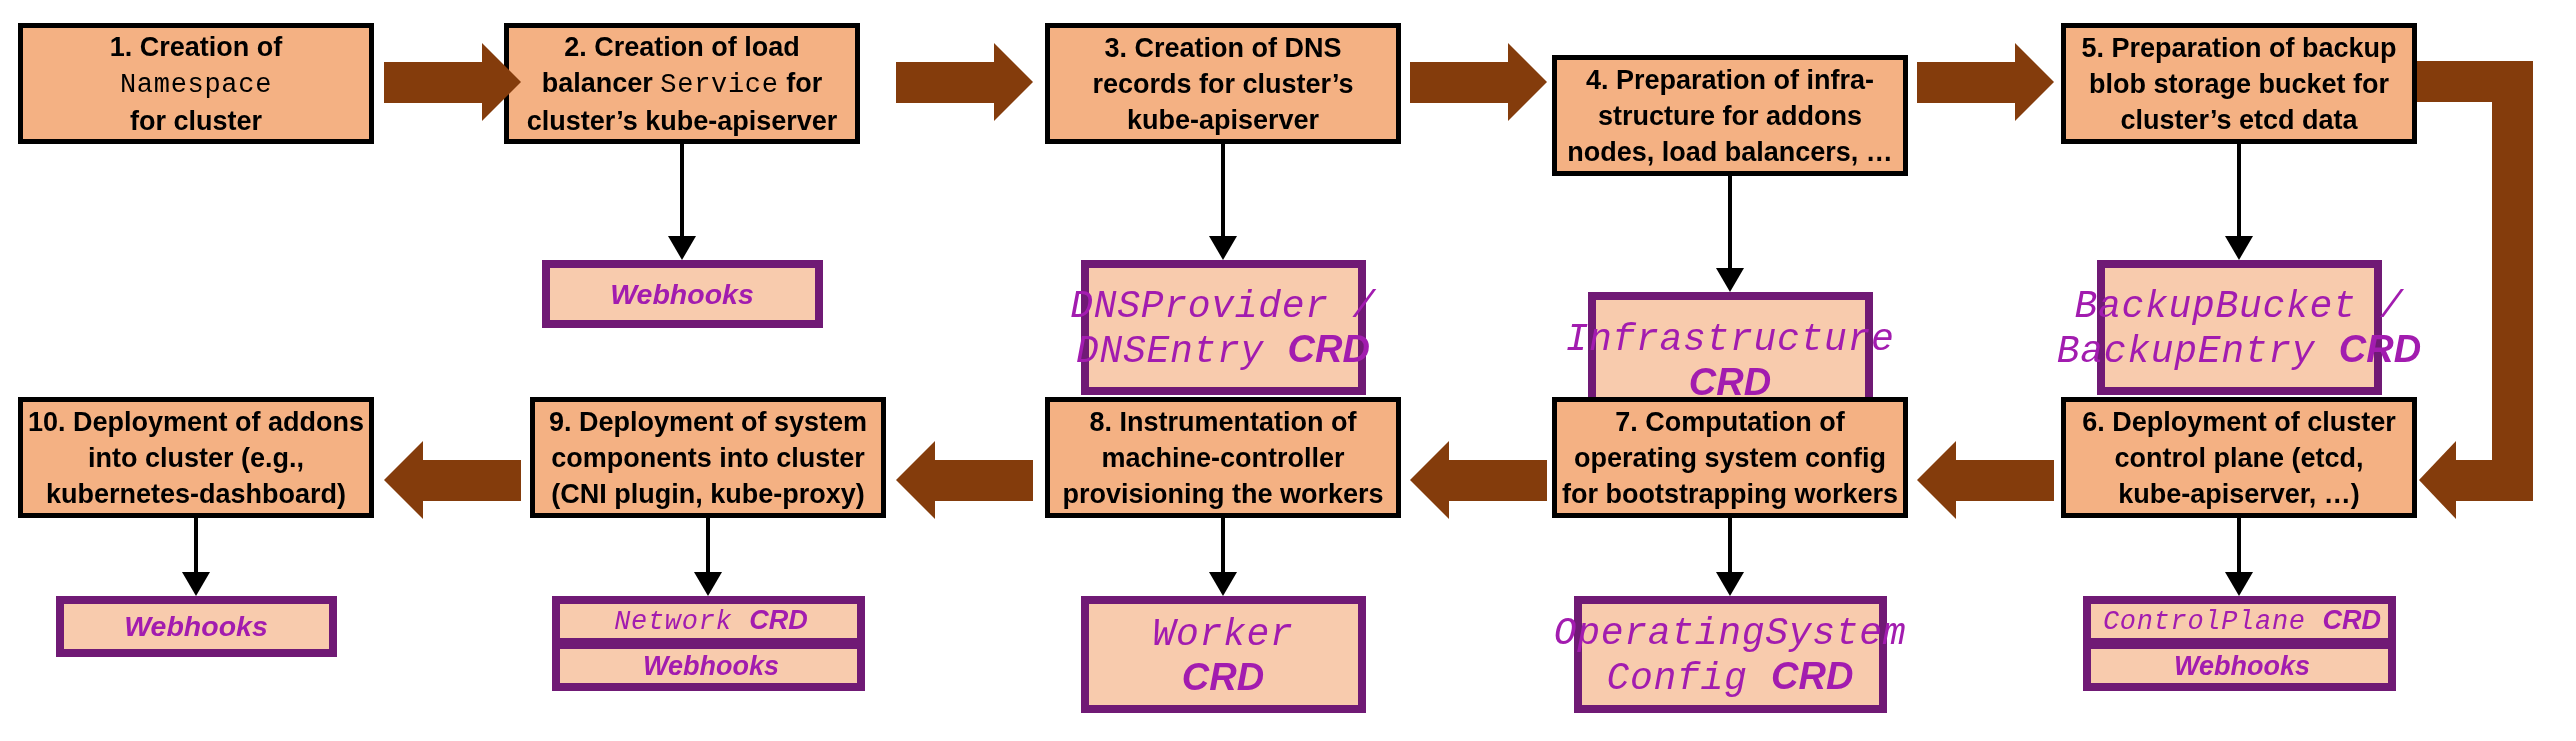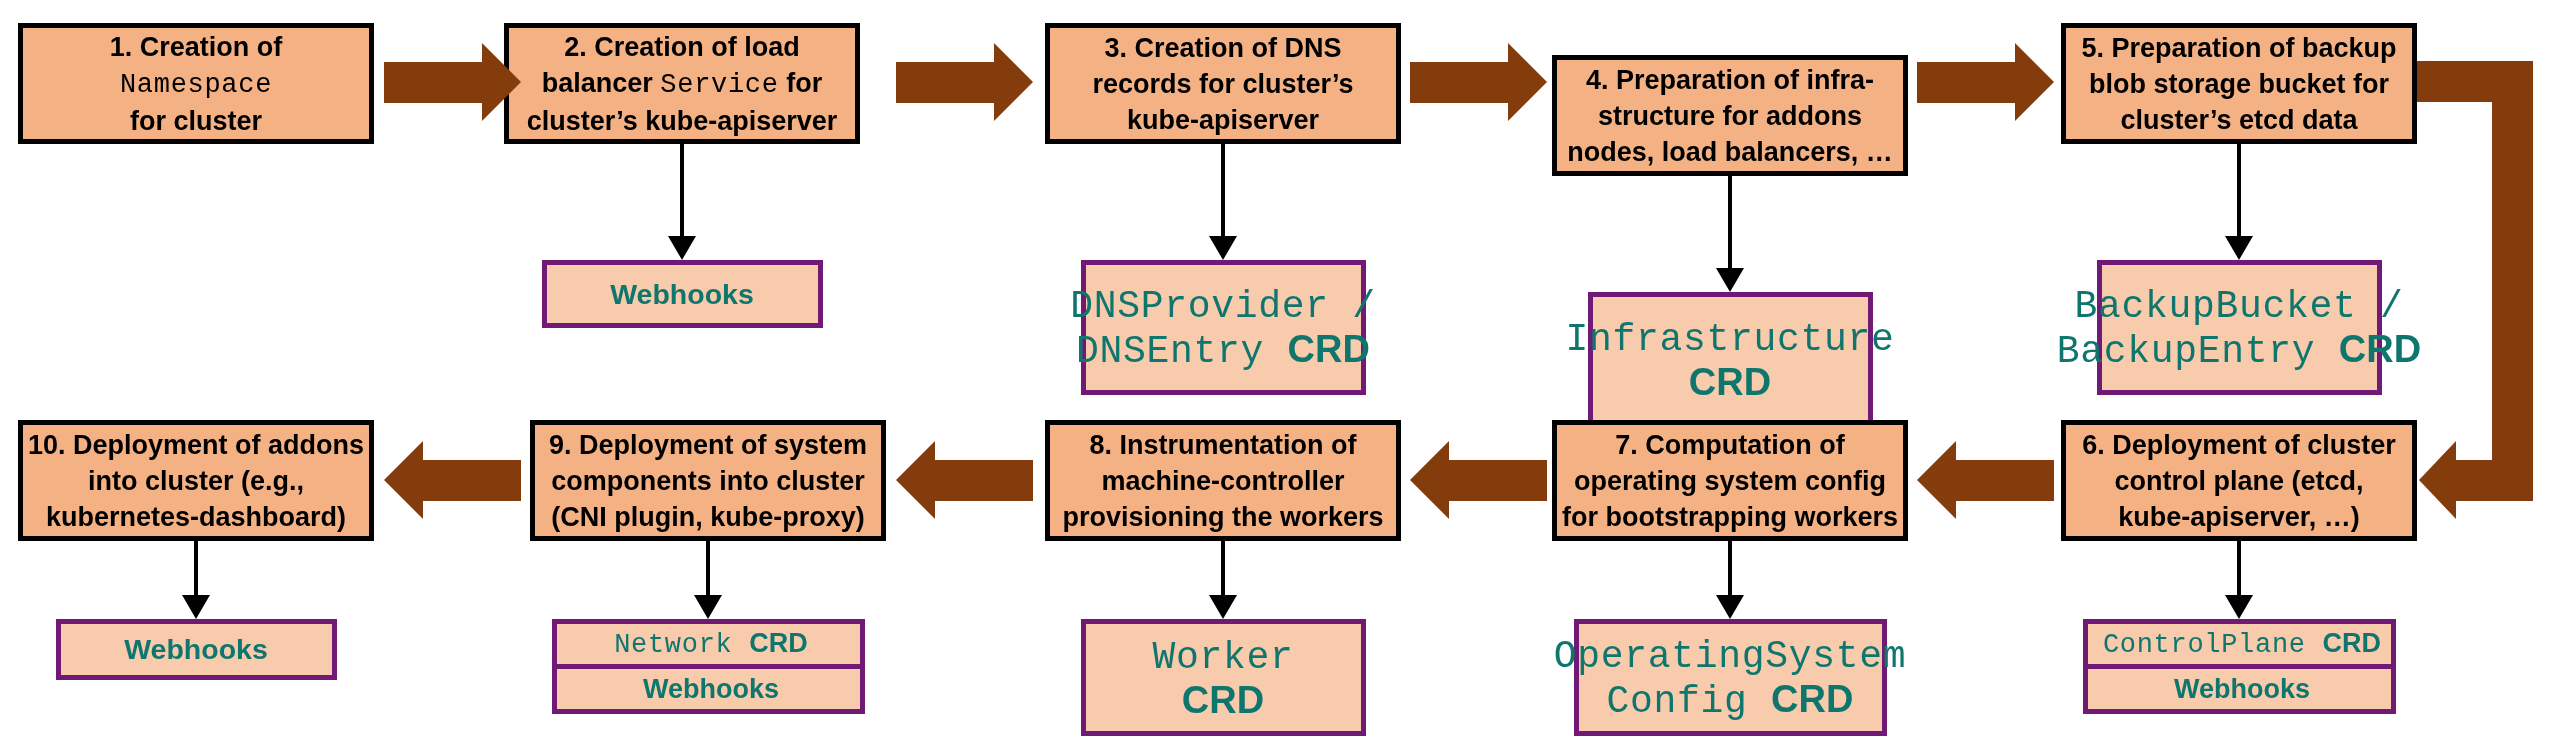--- a/index.html
+++ b/index.html
@@ -6,21 +6,21 @@
   #canvas{
     position:relative;
     width:2576px;height:742px;
     background:#fff;
     font-family:"Liberation Sans", sans-serif;
     overflow:hidden;
   }
   
   .step{position:absolute;width:356px;}
   .r1{top:23px;}
-  .r2{top:420px;border-radius:24px;}
+  .r2{top:397px;border-radius:24px;}
   #step-1{left:18px;}  #step-2{left:504px;}  #step-3{left:1045px;}
   #step-4{left:1552px;margin-top:32px;} #step-5{left:2061px;}
   #step-10{left:18px;} #step-9{left:530px;}  #step-8{left:1045px;}
   #step-7{left:1552px;} #step-6{left:2061px;}
 
   .main-box{
     box-sizing:border-box;width:356px;height:121px;
     background:var(--step-fill,#F4B183);
     border:5.7px solid #000;
     display:flex;flex-direction:column;justify-content:center;align-items:center;
@@ -38,22 +38,22 @@
     content:"";position:absolute;top:100%;left:50%;margin-left:-14.2px;
     border-left:14.2px solid transparent;border-right:14.2px solid transparent;
     border-top:24px solid #000;
   }
   
   .sub-area{position:absolute;left:0;width:356px;display:flex;flex-direction:column;align-items:center;}
   .r1 .sub-area{top:237px;}
   .r2 .sub-area{top:199px;}
   .sub-box{
     box-sizing:border-box;background:var(--sub-fill,#F8CBAD);
-    border:5px solid #701a75;color:#0f766e;text-align:center;
-    display:flex;flex-direction:column;justify-content:center;align-items:center;
+    border:8px solid #701a75;color:#a21caf;text-align:center;
+    display:flex;flex-direction:column;justify-content:center;align-items:center;font-style:italic;
   }
   .sub-box .line{white-space:nowrap;}
   .sub-small{width:281px;height:68px;font-size:28.5px;font-weight:700;}
   .r2 .sub-small{height:61px;}
   .sub-tall{width:285px;font-size:38px;}
   .sub-tall .line{line-height:43px;}
   .r1 .sub-tall{height:135px;}
   .r2 .sub-tall{height:117px;}
   .sub-tall.wide{width:313px;}
   .sub-stackrow{width:313px;height:50px;font-size:27px;padding-left:6px;}

